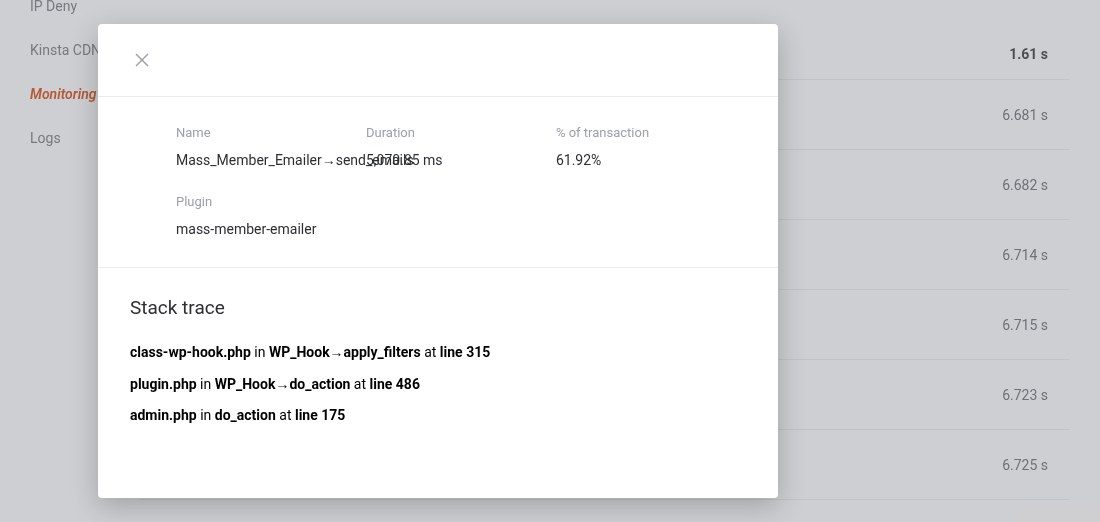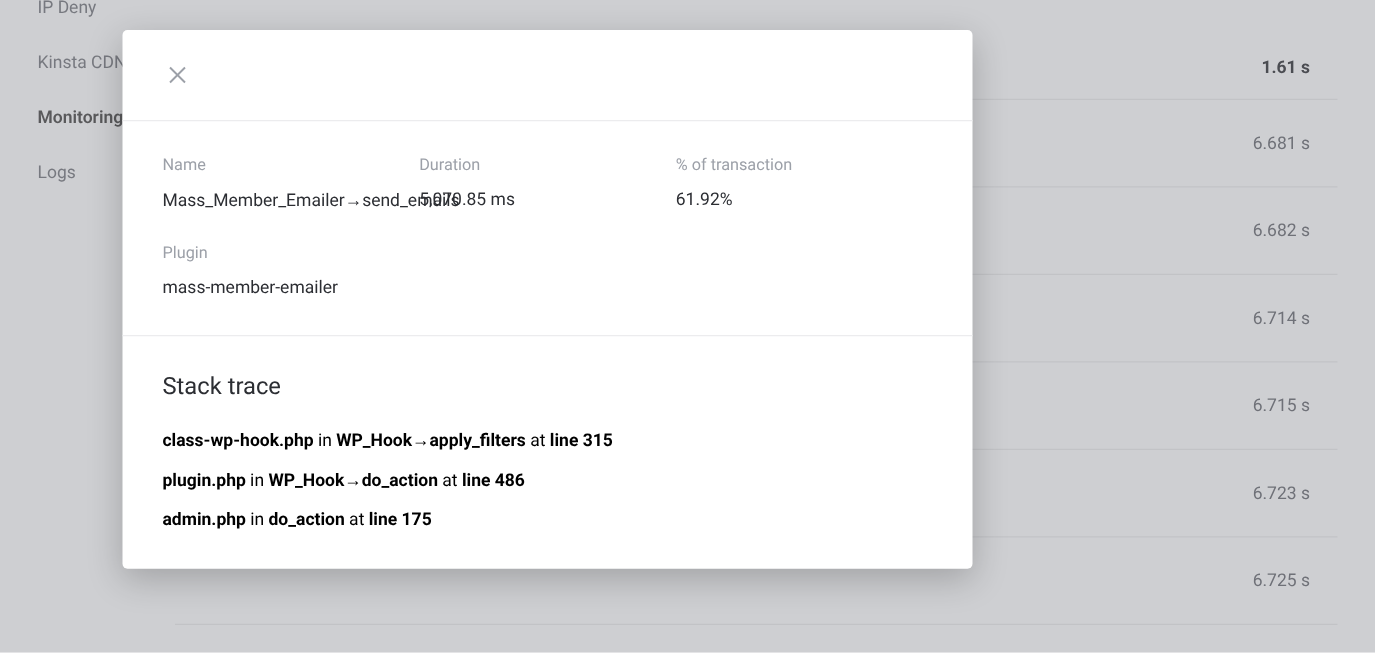--- a/index.html
+++ b/index.html
@@ -1,39 +1,39 @@
 <!DOCTYPE html>
 <html><head>
   <meta charset="utf-8">
   <style>
     * { box-sizing: border-box; margin: 0; padding: 0; }
     html, body { width: 1100px; height: 522px; overflow: hidden; font-family: -apple-system, BlinkMacSystemFont, "Segoe UI", Roboto, Helvetica, Arial, sans-serif; }
     .bg { position: absolute; inset: 0; background: #e7e8ea; }
     .sidebar { position: absolute; left: 0; top: 0; width: 140px; height: 434px; }
     .side-item { font-size: 14px; color: #6b6e74; padding: 14px 0 14px 30px; cursor: pointer; }
-    .side-item.active { color: #404040; font-weight: 600; }
+    .side-item.active { color: #c2410c; font-weight: 600; font-style: italic; }
     .side-item.first-cut { margin-top: -16px; }
     .content-col { position: absolute; left: 140px; top: 0; width: 930px; height: 522px; }
     .row { height: 70px; border-bottom: 1px solid #d6d7d9; display: flex; align-items: center; justify-content: flex-end; padding-right: 22px; font-size: 14px; color: #5f6269; }
     .row.first { height: 80px; }
     .row.first .val { color: #2c2e33; font-weight: 700; margin-top: 28px; }
     .overlay { position: absolute; inset: 0; background: rgba(150,150,155,0.30); }
     .modal { position: absolute; left: 98px; top: 24px; width: 680px; background: #ffffff; border-radius: 4px; box-shadow: 0 8px 28px rgba(0,0,0,0.22); }
     .modal-head { display: flex; align-items: center; justify-content: space-between; padding: 24px 32px 24px 32px; }
     .modal-title { font-size: 19px; font-weight: 400; color: #2c2e33; }
     .close-btn { width: 24px; height: 24px; display: flex; align-items: center; justify-content: center; cursor: pointer; color: #9ca0a8; }
     .close-btn svg { width: 14px; height: 14px; stroke: currentColor; }
     .divider { height: 1px; background: #ececee; }
     .section { padding: 28px 32px 4px 32px; }
-    .grid { display: flex; flex-wrap: wrap; }
+    .grid { display: flex; flex-wrap: wrap; margin-left: 46px; }
     .field { width: 33.33%; margin-bottom: 26px; min-width: 0; }
     .field.half { width: 33.33%; }
     .field-lbl { font-size: 13px; color: #9ca0a8; margin-bottom: 12px; }
     .field-val { font-size: 14px; color: #2c2e33; white-space: nowrap; }
-    .st-section { padding: 28px 32px 16px 32px; }
+    .st-section { padding: 28px 32px 60px 32px; }
     .st-title { font-size: 19px; font-weight: 400; color: #2c2e33; margin-bottom: 24px; }
     .trace-line { font-size: 14px; color: #000000; line-height: 1.4; margin-bottom: 12px; }
     .trace-line b { font-weight: 700; }
     .trace-line .mid { font-weight: 400; }
   </style>
 </head>
 <body>
 
 <div class="bg">
 

